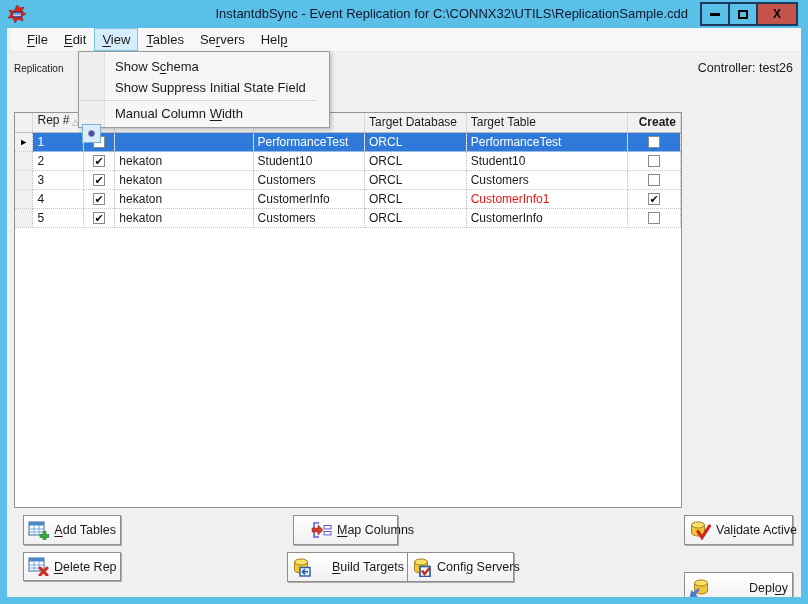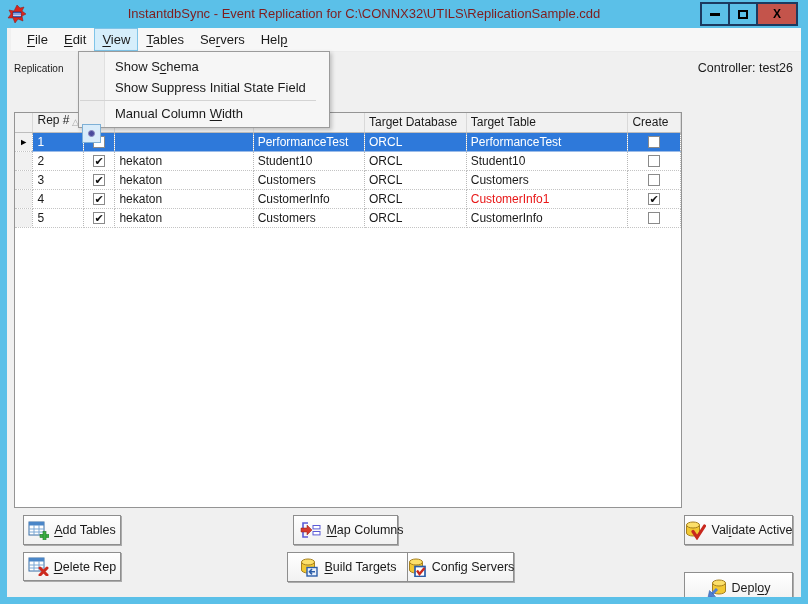--- a/index.html
+++ b/index.html
@@ -7,60 +7,60 @@
   }
   *{box-sizing:border-box;}
   html,body{margin:0;padding:0;}
   body{
     width:808px;height:604px;position:relative;background:var(--teal);
     font-family:"Liberation Sans",sans-serif;color:#1A1A1A;overflow:hidden;
   }
   
   .titlebar{position:absolute;left:0;top:0;width:808px;height:28px;background:var(--teal);}
   .appicon{position:absolute;left:7px;top:4px;width:20px;height:20px;}
-  .title{position:absolute;left:40px;right:120px;top:6px;text-align:center;font-size:13px;color:#7f1d1d;white-space:nowrap;}
+  .title{position:absolute;left:40px;right:120px;top:6px;text-align:right;font-size:13px;color:#0f172a;white-space:nowrap;}
   .caption{position:absolute;right:10px;top:2px;display:flex;background:#1C3A60;border:2px solid #1C3A60;gap:2px;}
   .cap{width:26px;height:20px;display:flex;align-items:center;justify-content:center;background:var(--teal);cursor:default;}
   .cap.close{width:38px;background:var(--close);font-weight:bold;font-size:12px;color:#000;}
   .min-glyph{display:inline-block;width:10px;height:3px;background:#000;}
   .max-glyph{display:inline-block;width:10px;height:9px;border:2px solid #000;background:transparent;}
   
   .client{position:absolute;left:7px;top:28px;width:794px;height:569px;background:#F0F0F0;overflow:hidden;}
   
   .menubar{position:absolute;left:4px;top:0;width:100%;height:24px;background:#F7F7F7;border-bottom:1px solid #ECECEC;display:flex;align-items:center;padding-left:8px;font-size:13px;}
   .mitem{padding:3px 7px;border:1px solid transparent;}
   .mitem.active{background:#D6EEFB;border:1px solid #7FC4E8;}
   .mn{text-decoration:underline;text-underline-offset:2px;}
   
   .lbl-replication{position:absolute;left:7px;top:35px;font-size:10px;}
   .lbl-controller{position:absolute;right:8px;top:33px;font-size:12.5px;}
   
   .grid{position:absolute;left:7px;top:84px;width:668px;height:396px;background:#fff;border:1px solid #949494;overflow:hidden;}
   table.g{border-collapse:collapse;table-layout:fixed;font-size:12px;}
   table.g th{height:19px;background:#F1F1F1;border-right:1px solid #D9D9D9;border-bottom:1px solid #BDBDBD;font-weight:normal;text-align:left;padding:0 4px;white-space:nowrap;overflow:hidden;}
-  table.g th.center{text-align:left;}
+  table.g th.center{text-align:right;font-weight:bold;}
   table.g td{height:19px;border-right:1px dotted #B8B8B8;border-bottom:1px dotted #C4C4C4;padding:0 4px;white-space:nowrap;overflow:hidden;}
   td.rowhdr{background:#F1F1F1;border-right:1px solid #C9C9C9;border-bottom:1px solid #E0E0E0;padding:0 2px;text-align:center;}
   th.rowhdr{border-right:1px solid #C9C9C9;}
   tr.sel td:not(.rowhdr){background:var(--sel);color:#fff;border-bottom:1px solid #9CBCE8;}
   td.center{text-align:center;}
   .sort{float:right;color:#A8A8A8;font-size:9px;line-height:18px;}
   .marker{font-size:9px;color:#000;line-height:18px;}
   .cb{display:inline-block;width:12px;height:12px;background:#fff;border:1px solid #8A8A8A;line-height:11px;font-size:11px;text-align:center;color:#111;vertical-align:middle;}
   .cb[data-checked="true"]::before{content:"\2714";}
   .redcell{color:var(--red);}
   
   .dropdown{position:absolute;left:71px;top:23px;width:252px;background:#F6F6F6;border:1px solid #9B9B9B;box-shadow:2px 2px 4px rgba(0,0,0,.2);z-index:100;font-size:13px;padding:4px 12px 3px 0;}
   .gutter{position:absolute;left:0;top:0;bottom:0;width:26px;background:#EFEFEF;border-right:1px solid #E0E0E0;}
   .ditem{position:relative;height:21px;line-height:21px;padding-left:36px;white-space:nowrap;z-index:2;}
   .dsep{height:1px;background:#D4D4D4;margin:2px 1px;position:relative;z-index:2;}
   .radio-box{position:absolute;left:3px;top:72px;width:19px;height:19px;background:#D9ECFA;border:1px solid #7EB0D6;display:flex;align-items:center;justify-content:center;z-index:3;}
   .radio-dot{width:7px;height:7px;border-radius:50%;background:#4A4A9C;border:1px solid #8888BE;}
   
-  .btn{position:absolute;display:flex;align-items:center;justify-content:center;gap:5px;background:linear-gradient(#FFFFFF,#F1F1F1);border:1px solid #8E8E8E;box-shadow:1px 1px 0 #ABABAB;font-size:12.5px;padding:0 4px;cursor:default;white-space:nowrap;}
+  .btn{position:absolute;display:flex;align-items:center;justify-content:space-between;gap:5px;background:linear-gradient(#FFFFFF,#F1F1F1);border:1px solid #8E8E8E;box-shadow:1px 1px 0 #ABABAB;font-size:12.5px;padding:0 4px;cursor:default;white-space:nowrap;}
   .btn svg{flex:0 0 auto;}
   #btn-add{left:16px;top:487px;width:98px;height:30px;}
   #btn-del{left:16px;top:524px;width:98px;height:29px;}
   #btn-map{left:286px;top:487px;width:105px;height:30px;padding-left:16px;}
   #btn-build{left:280px;top:524px;width:122px;height:30px;}
   #btn-config{left:400px;top:524px;width:107px;height:30px;}
   #btn-validate{left:677px;top:487px;width:109px;height:30px;}
   #btn-deploy{left:677px;top:524px;width:109px;height:31px;margin-top:20px;}
 </style>
 </head>

